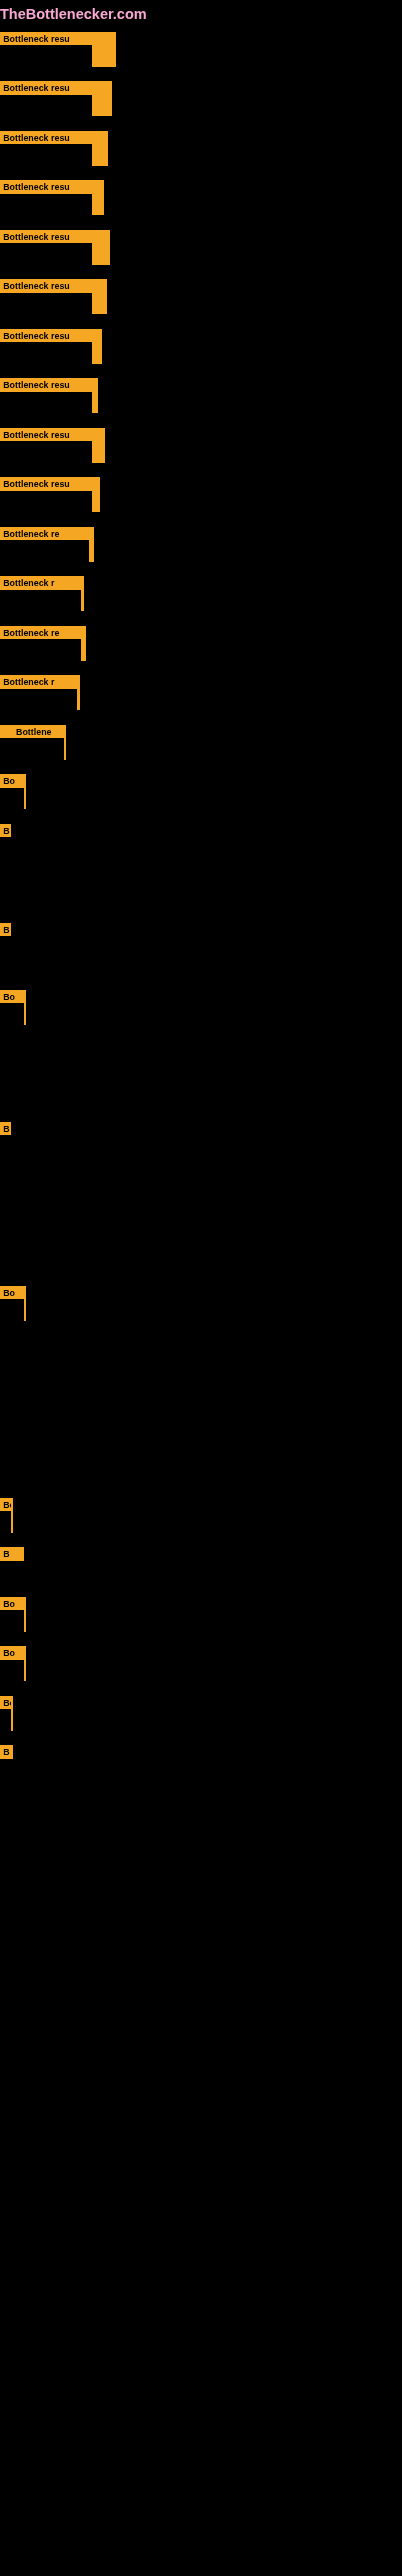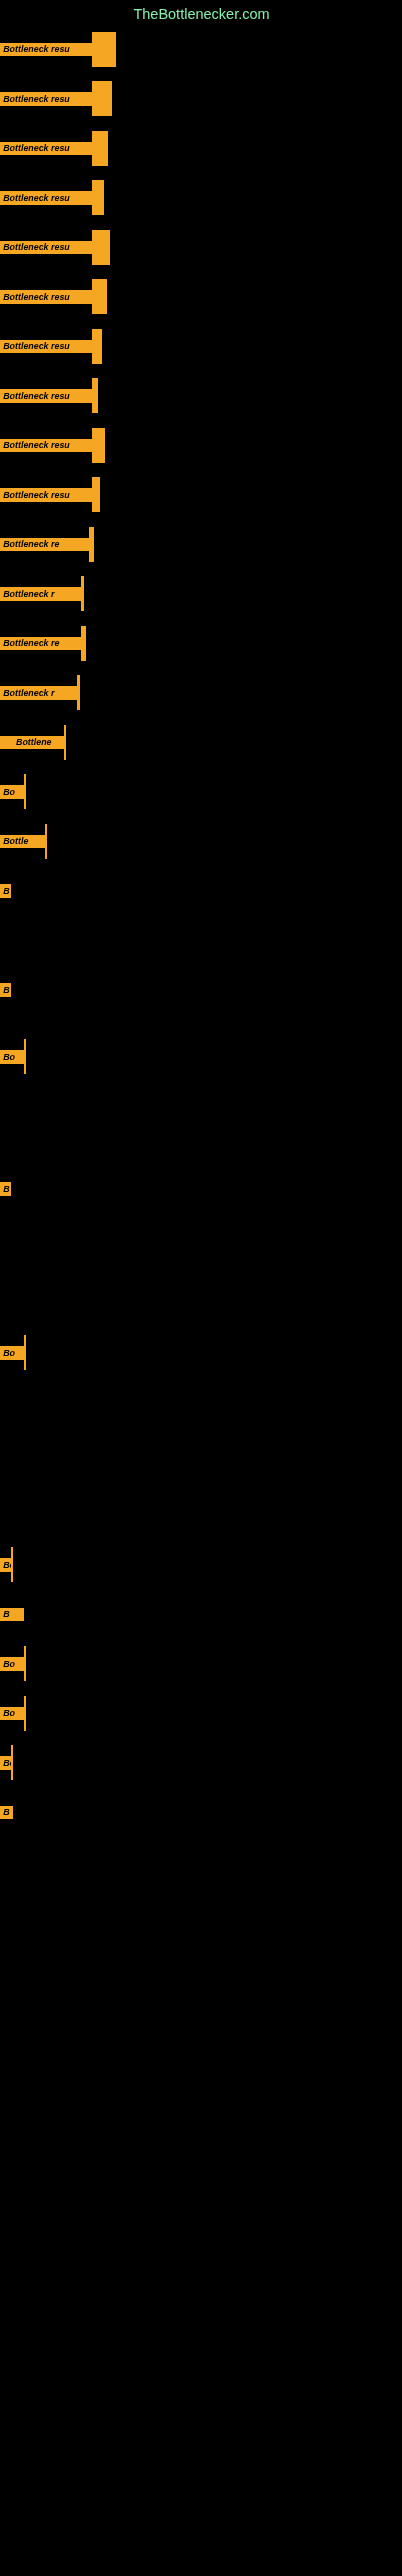--- a/index.html
+++ b/index.html
@@ -10,38 +10,36 @@
 
     body {
       background-color: #000000;
       font-family: Arial, sans-serif;
       width: 403px;
       min-height: 2576px;
       position: relative;
     }
 
     .site-title {
-      color: #86efac;
+      color: #f9a8d4;
       font-size: 14.5px;
-      text-align: center;
       padding: 6.4px 0;
-      font-weight: normal;
+      font-weight: bold;
     }
 
     .chart-container {
       padding: 3.2px 0 3.2px 0;
       width: 403px;
     }
 
     .row {
       display: flex;
-      align-items: center;
+      align-items: flex-start;
       margin-bottom: 14.5px;
       height: 35px;
-      font-style: italic;
     }
 
     .label-box {
       background-color: #f5a623;
       color: #000;
       font-size: 8.9px;
       font-weight: bold;
       padding: 1.6px 3.2px;
       display: flex;
       align-items: center;
@@ -216,24 +214,20 @@
     <div class="row row-15">
       <div class="label-box">Bottlene</div>
       <div class="bar-extension"></div>
     </div>
 
     <div class="row row-16">
       <div class="label-box">Bo</div>
       <div class="bar-extension"></div>
     </div>
 
-    <div class="row row-17">
-      <div class="label-box">Bottle</div>
-      <div class="bar-extension"></div>
-    </div>
 
     <div class="row row-18" style="margin-bottom: 64px;">
       <div class="label-box">B</div>
     </div>
 
     <div class="row row-19" style="margin-bottom: 32px;">
       <div class="label-box">B</div>
     </div>
 
     <div class="row row-20" style="margin-bottom: 97px;">

